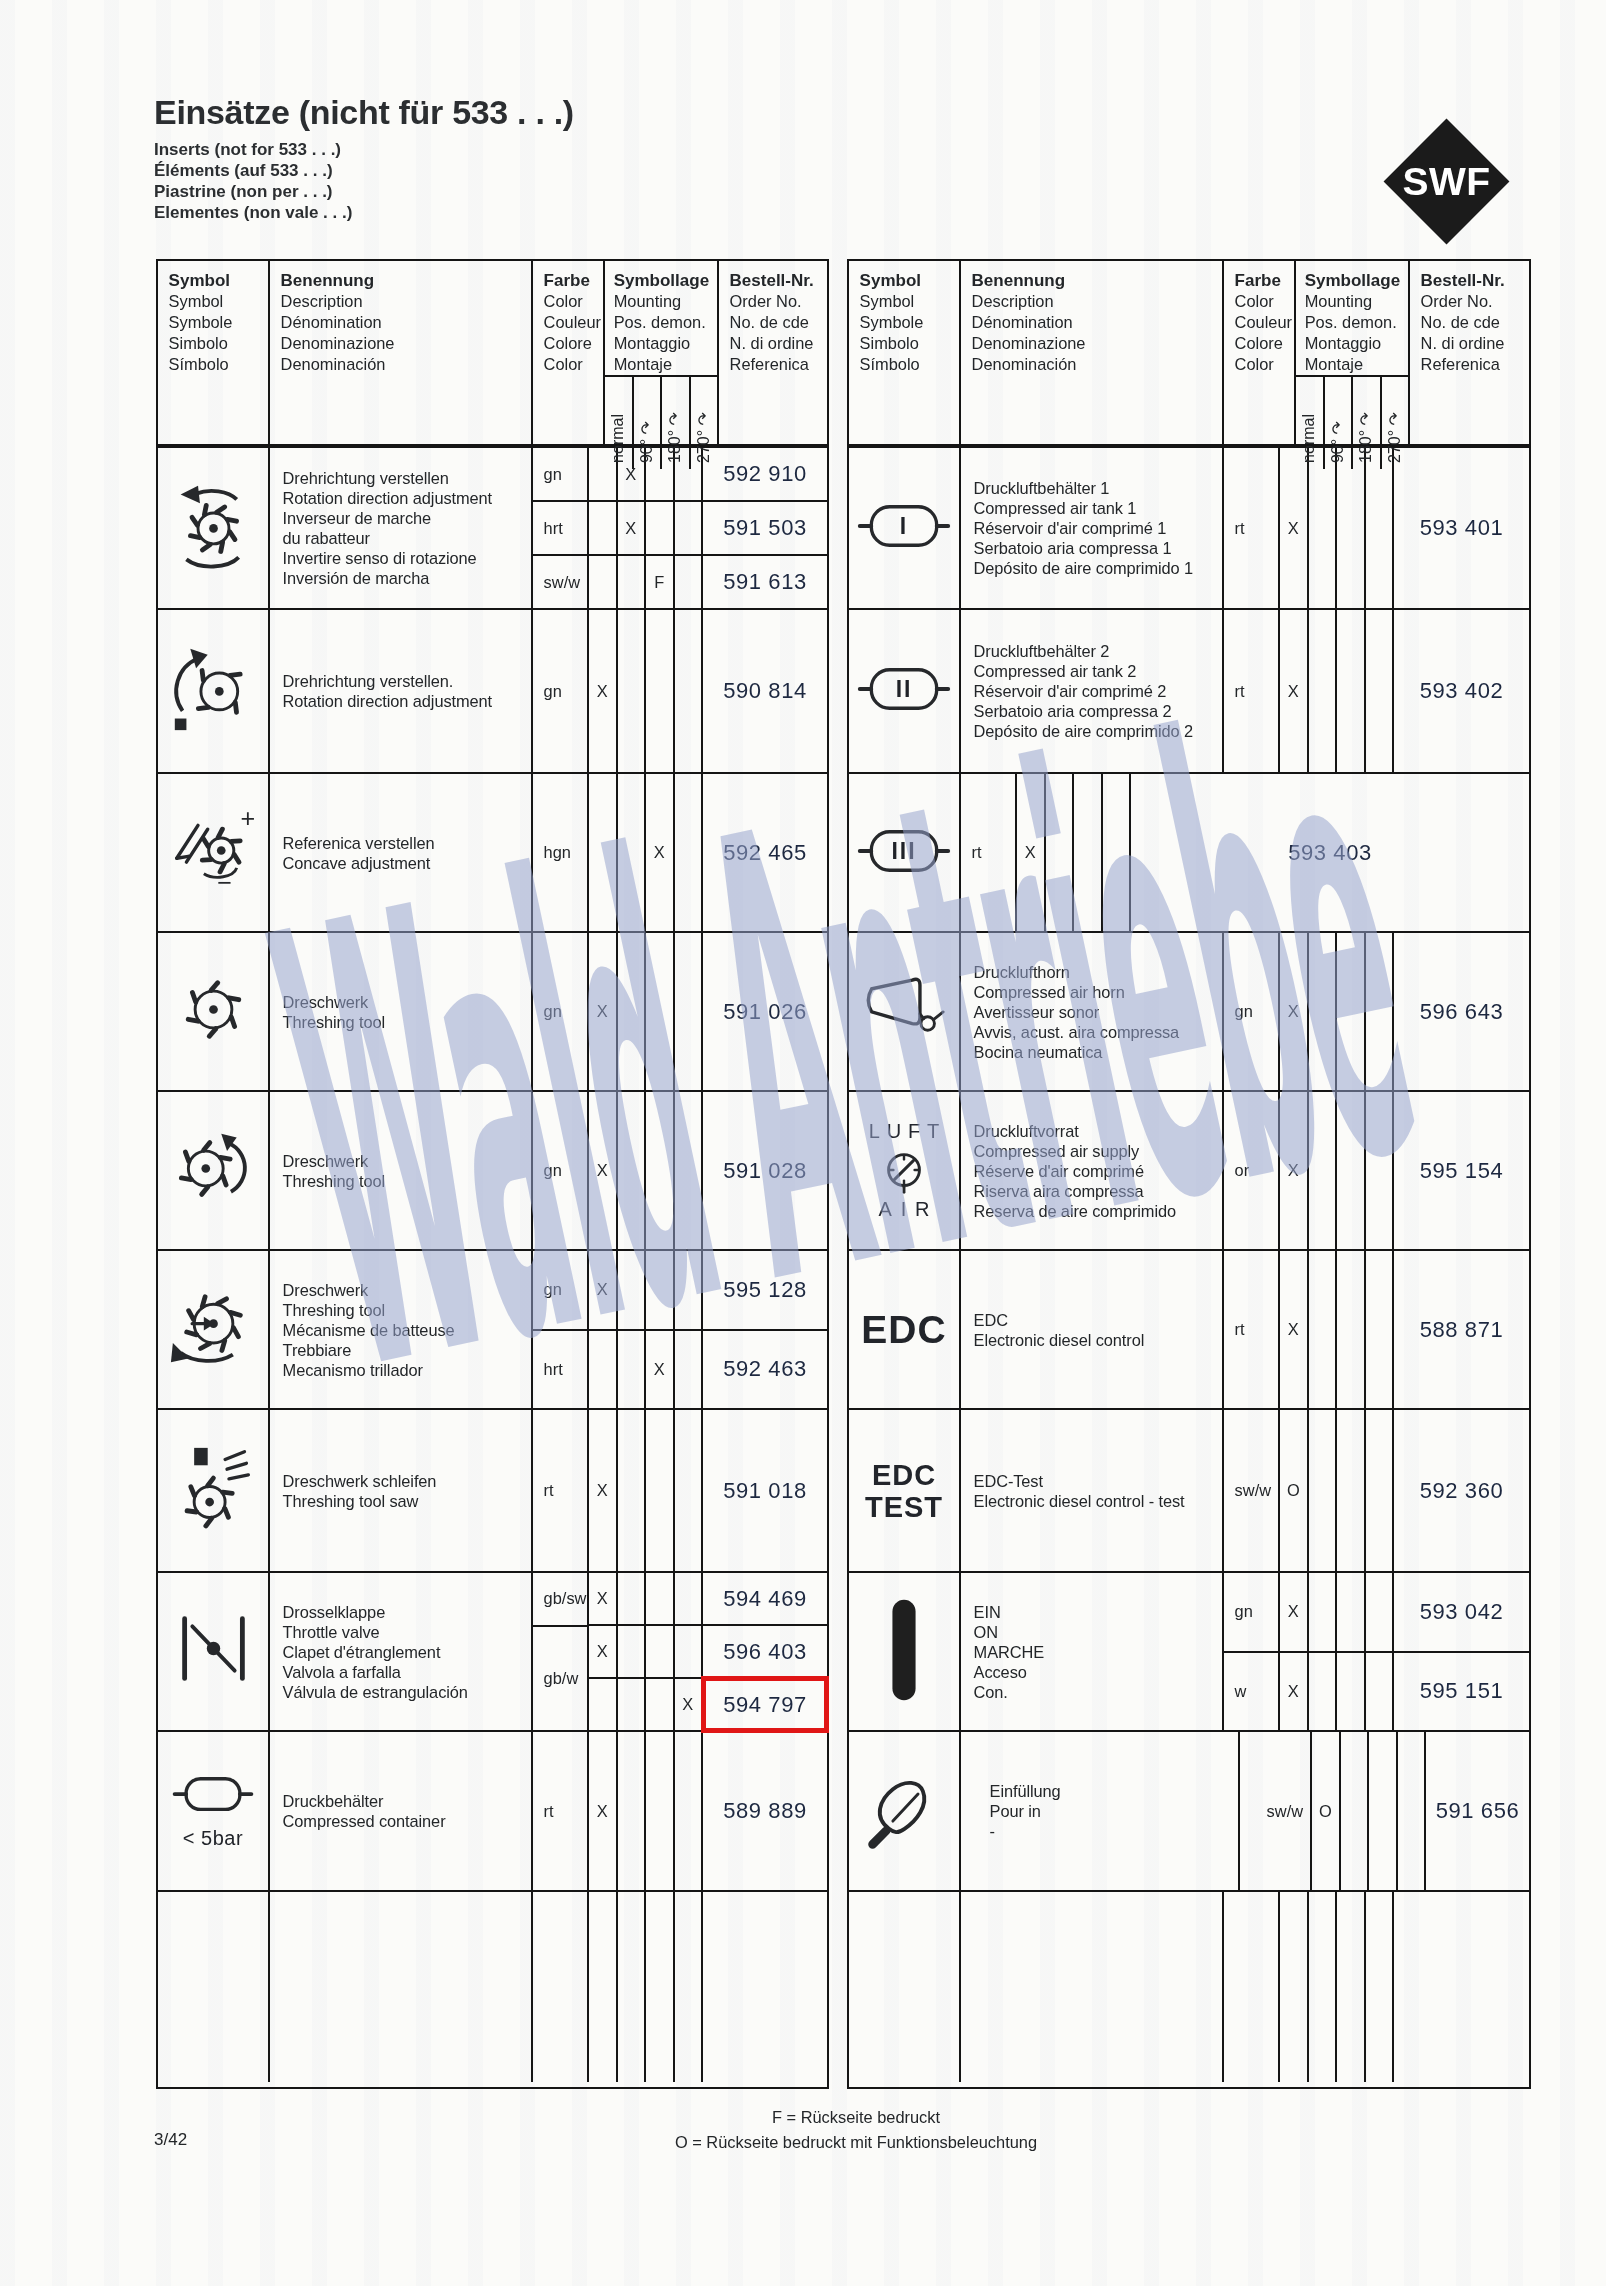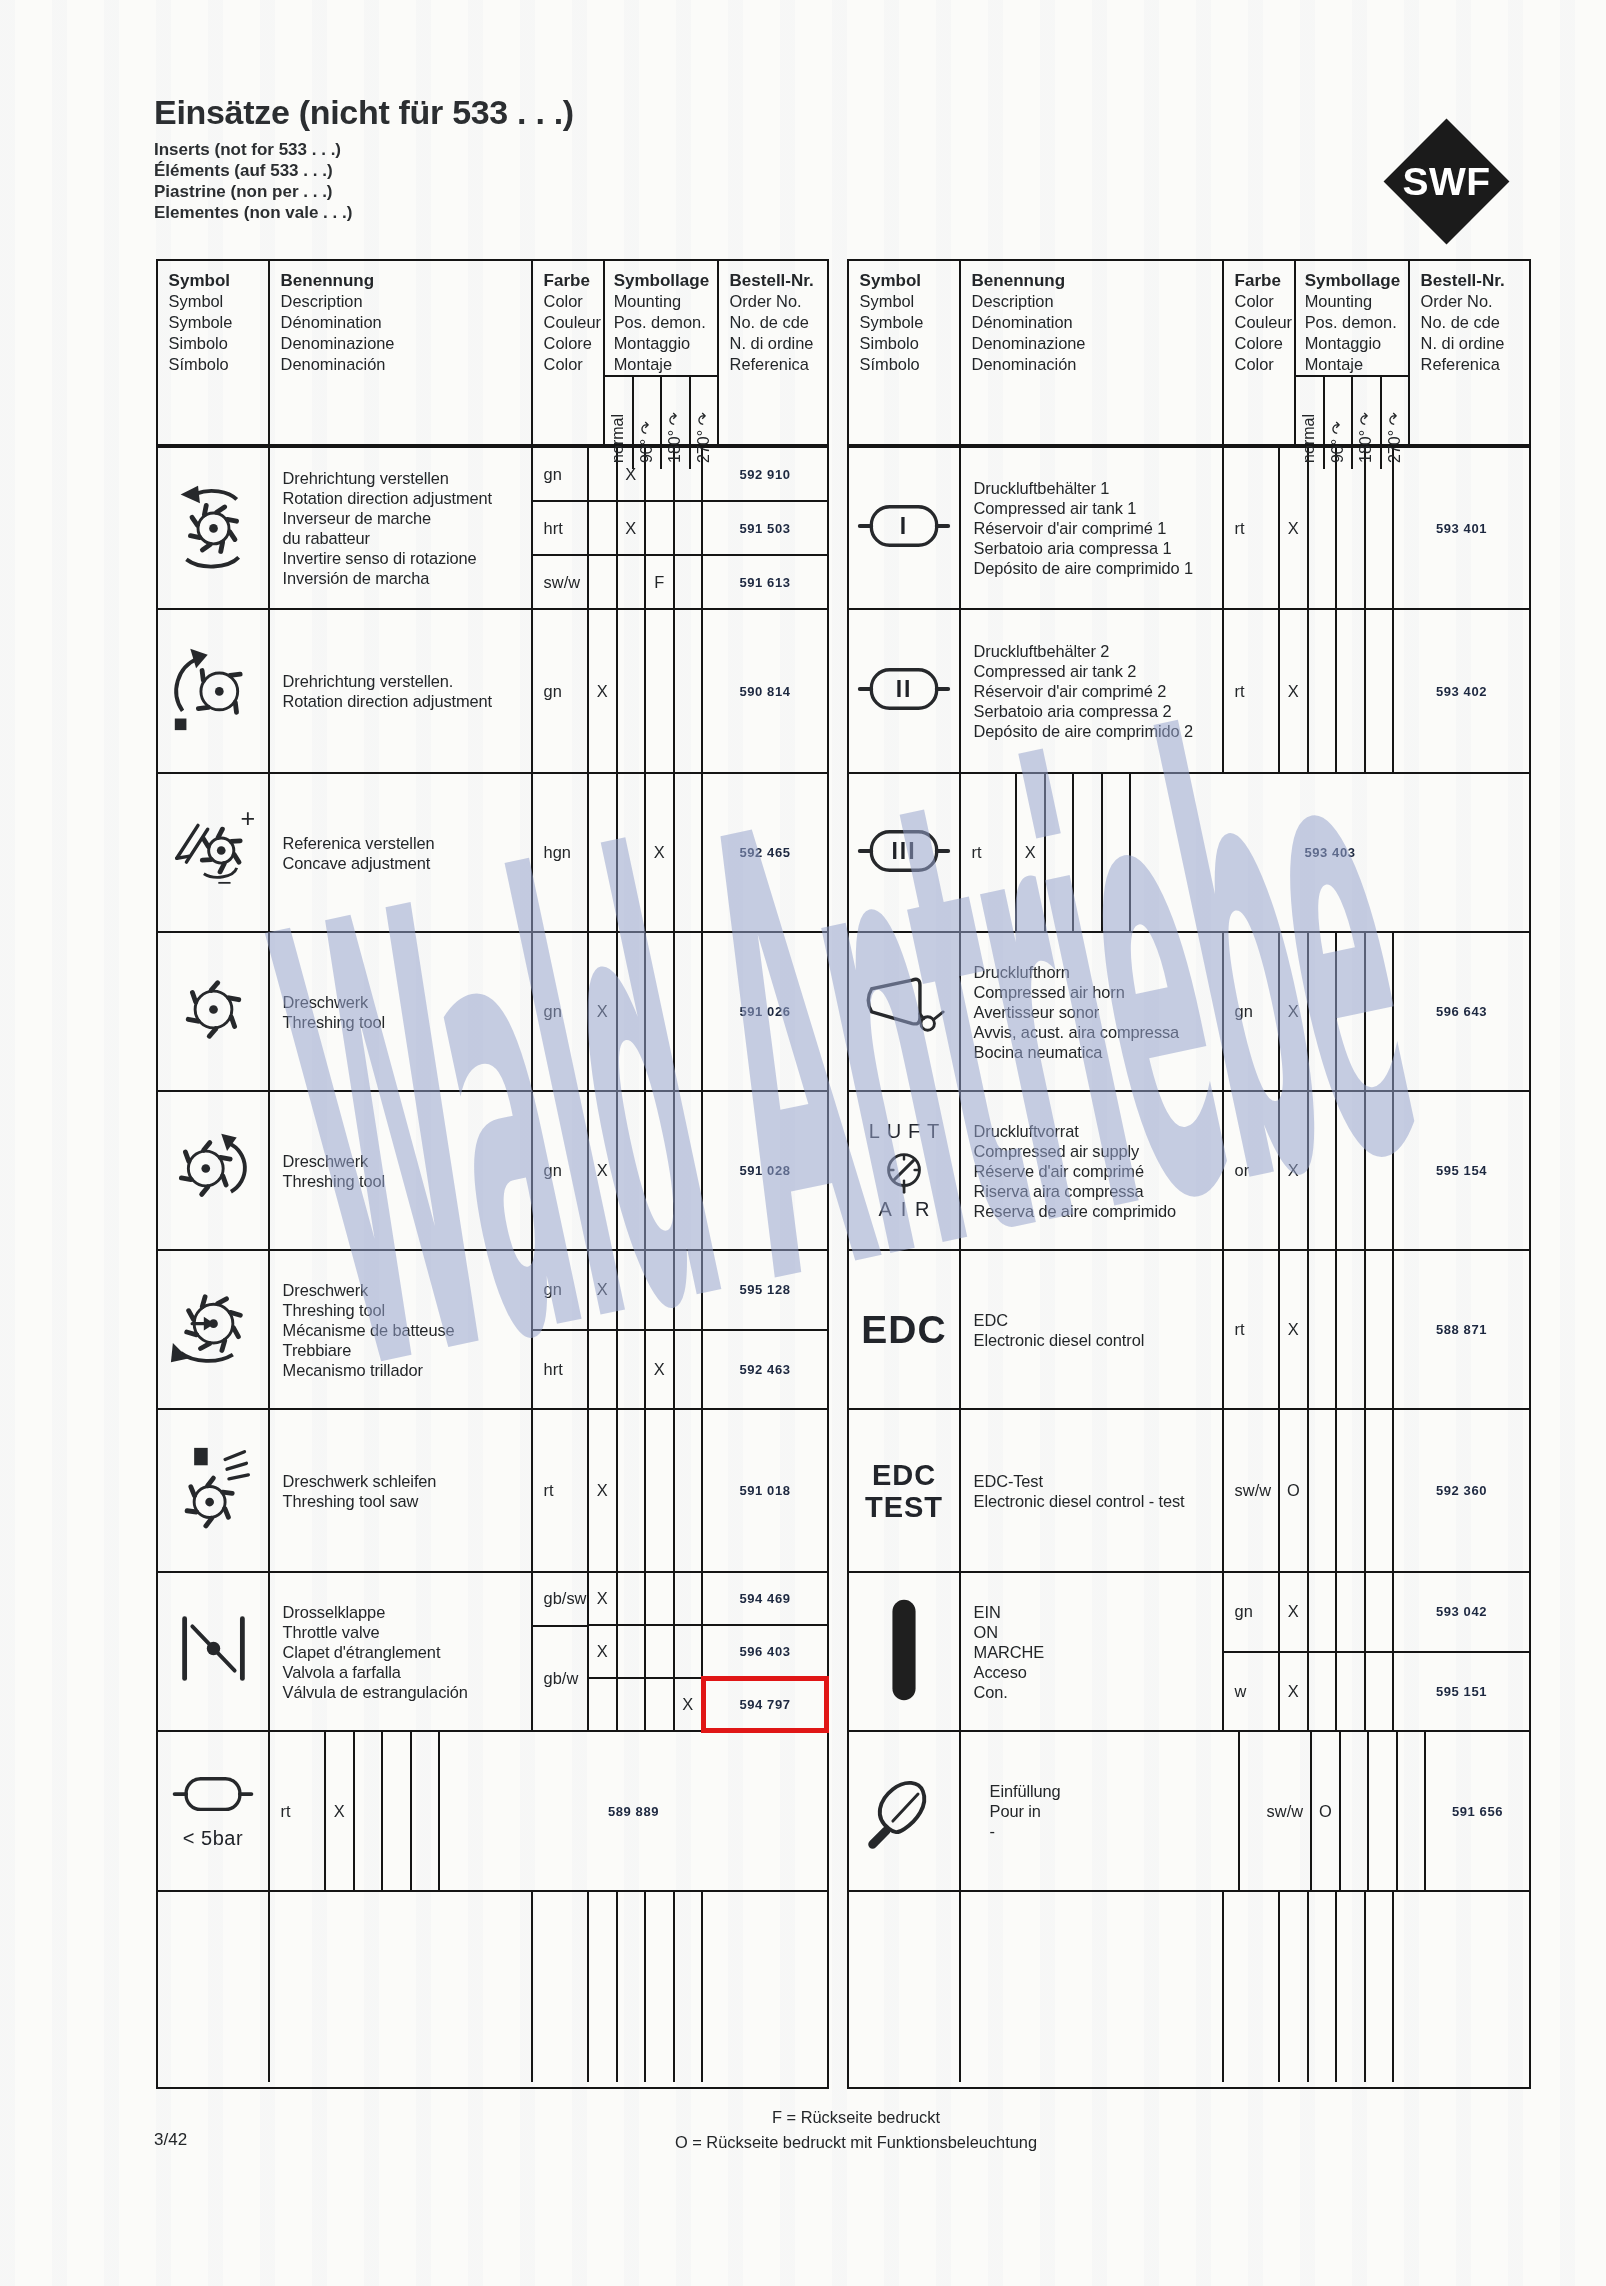--- a/index.html
+++ b/index.html
@@ -49,21 +49,21 @@
           padding:3.9px 5.8px 3.9px 12.6px; font-size:16.4px; line-height:20px; white-space:pre-line; letter-spacing:-0.1px; }
   .subwrap { flex:1; display:flex; }
   .cstack { width:56px; flex:none; border-right:2.4px solid #151515; display:flex; flex-direction:column; }
   .ccell { display:flex; align-items:center; padding-left:10.6px; font-size:16.4px; }
   .ccell + .ccell { border-top:2.4px solid #151515; }
   .sstack { flex:1; display:flex; flex-direction:column; }
   .subrow { flex:1; display:flex; }
   .subrow + .subrow { border-top:2.4px solid #151515; }
   .mcell { width:28.5px; flex:none; border-right:2.4px solid #151515; display:flex; align-items:center;
            justify-content:center; font-size:16.4px; }
-  .ord { flex:1; display:flex; align-items:center; justify-content:center; font-size:13px; font-weight:bold;
+  .ord { flex:1; display:flex; align-items:center; justify-content:center; font-size:22px; font-weight:normal;
          letter-spacing:0.6px; color:#1d2840; position:relative; }
   .hl { position:absolute; inset:-2.9px -1.9px; border:5.8px solid #e01616; z-index:5; pointer-events:none; }
 
   
   .symtext { font-weight:bold; font-size:29px; line-height:32px; text-align:center; letter-spacing:1px; color:#22252b; }
   .symtext.one { font-size:39px; }
   .cap { margin-top:3px; font-size:20px; font-weight:normal; letter-spacing:0.5px; color:#22252b; }
   .luft { display:flex; flex-direction:column; align-items:center; color:#23262e; }
   .lufttxt { font-size:20px; letter-spacing:6.8px; margin-left:6.8px; }
   .airtxt  { font-size:20px; letter-spacing:8.7px; margin-left:8.7px; margin-top:1.9px; }
@@ -457,20 +457,22 @@
       </div>
       <div class="trow" style="height: 160px;">
         <div class="sym">
           <span><svg width="100" height="48" viewBox="0 0 104 50" fill="none">
               <rect x="24" y="7" width="56" height="32" rx="15" stroke="#26282b" stroke-width="3.5"></rect>
               <line x1="12" y1="23" x2="24" y2="23" stroke="#26282b" stroke-width="4" stroke-linecap="round"></line>
               <line x1="80" y1="23" x2="92" y2="23" stroke="#26282b" stroke-width="4" stroke-linecap="round"></line>
             </svg></span>
           <div class="cap">&lt; 5bar</div>
         </div>
+        <div class="desc">Druckbehälter
+Compressed container</div>
         <div class="subwrap">
           <div class="cstack">
             <div class="ccell" style="flex: 1 1 0px;">rt</div>
           </div>
           <div class="sstack">
             <div class="subrow">
               <div class="mcell">X</div>
               <div class="mcell"></div>
               <div class="mcell"></div>
               <div class="mcell"></div>

